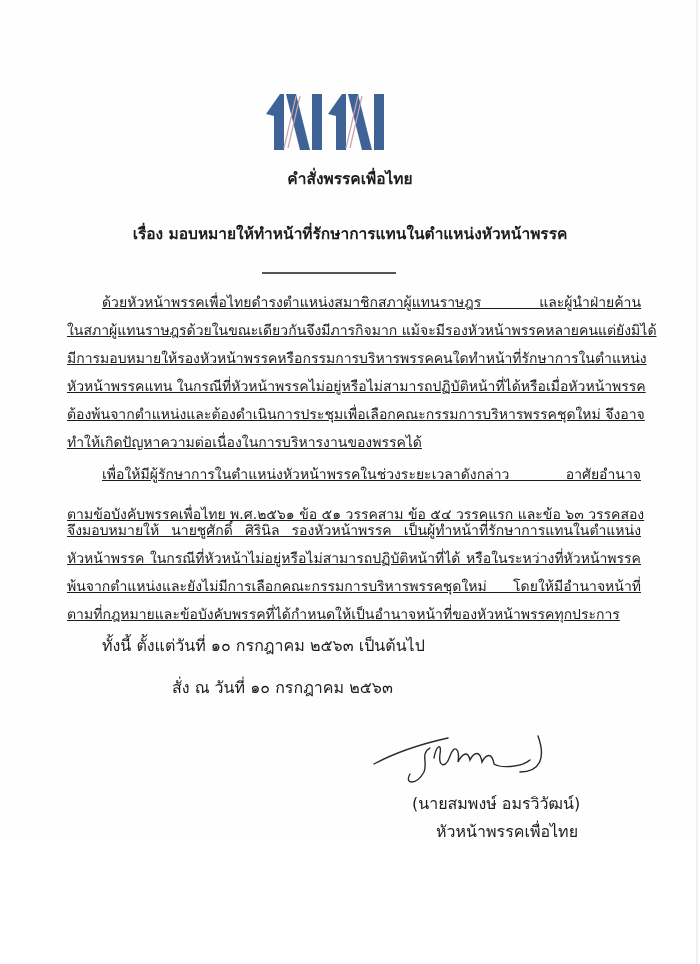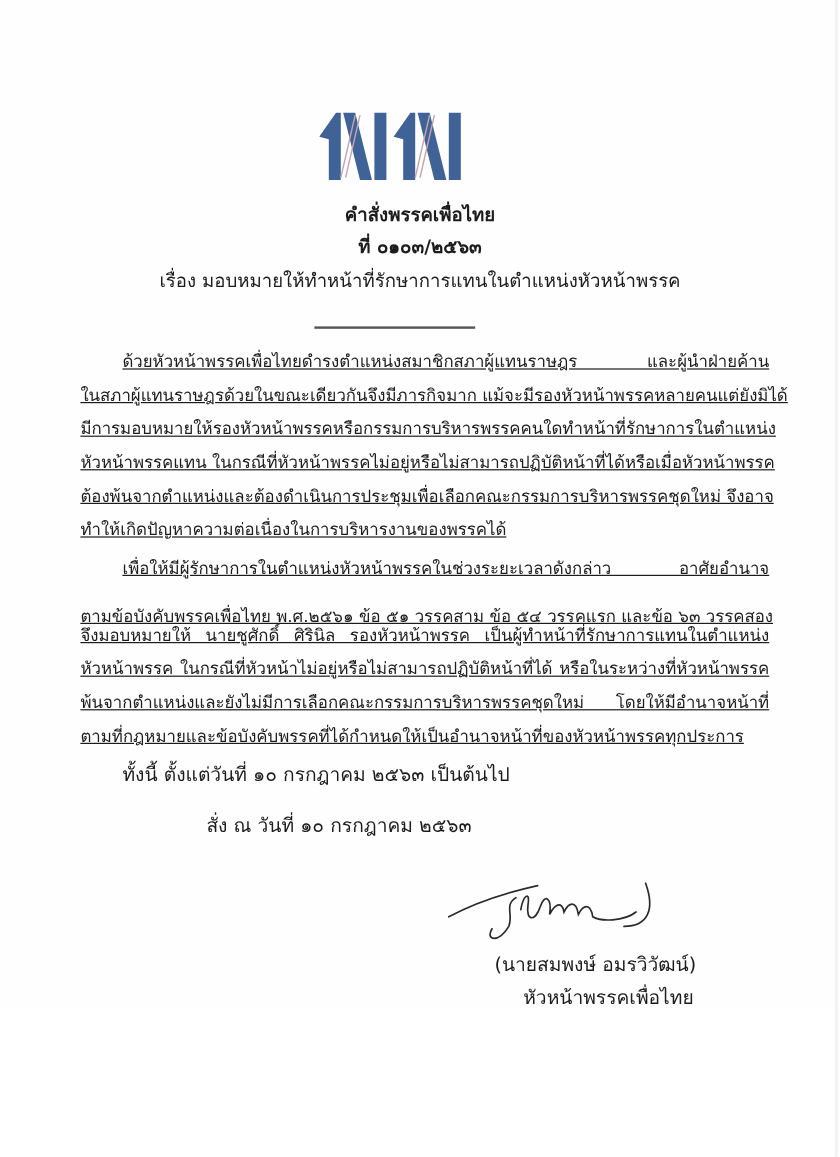--- a/index.html
+++ b/index.html
@@ -7,21 +7,21 @@
       width: 700px; height: 964px; position: relative; overflow: hidden;
       font-family: "DejaVu Sans", "Liberation Sans", sans-serif;
       color: #1c1c1c;
     }
     .page { position: absolute; left: 0; top: 0; width: 700px; height: 840px; background: #fefefe; }
     .edge-right { position: absolute; right: 2px; top: 0; width: 2px; height: 964px; background: #f1f1f1; }
     .logo { position: absolute; left: 266px; top: 92px; width: 154px; height: 60px; }
     .center-line { position: absolute; left: 0; width: 700px; text-align: center; white-space: nowrap; }
     .title { top: 166px; font-size: 15.5px; font-weight: bold; }
     .number { top: 193px; font-size: 15.5px; font-weight: bold; }
-    .subject { top: 221px; font-size: 15.5px; font-weight: normal; }
+    .subject { top: 221px; font-size: 15.5px; font-weight: bold; }
     .rule { position: absolute; left: 262px; top: 272px; width: 134px; height: 1.5px; background: #555; }
     .line { position: absolute; left: 67px; width: 574px; font-size: 14px; white-space: nowrap;
             text-align: justify; text-align-last: justify; line-height: 20px; text-decoration: underline; }
     .line.indent { left: 102px; width: 539px; }
     .line.last { text-align-last: left; }
     .free { position: absolute; font-size: 16px; white-space: nowrap; line-height: 20px; }
     .signature { position: absolute; left: 370px; top: 728px; width: 200px; height: 70px; }
   </style>
 </head>
 <body>
@@ -40,21 +40,20 @@
     </g>
     <g stroke="#c8a4ae" stroke-width="1.2">
       <line x1="30" y1="4" x2="18" y2="56"></line>
       <line x1="34" y1="4" x2="22" y2="56"></line>
       <line x1="92" y1="4" x2="80" y2="56"></line>
       <line x1="96" y1="4" x2="84" y2="56"></line>
     </g>
   </svg>
 
   <div class="center-line title">คำสั่งพรรคเพื่อไทย</div>
-  <div class="center-line number">ที่ ๐๑๐๓/๒๕๖๓</div>
   <div class="center-line subject">เรื่อง มอบหมายให้ทำหน้าที่รักษาการแทนในตำแหน่งหัวหน้าพรรค</div>
   <div class="rule"></div>
 
   <div class="line indent" style="top:292px">ด้วยหัวหน้าพรรคเพื่อไทยดำรงตำแหน่งสมาชิกสภาผู้แทนราษฎร และผู้นำฝ่ายค้าน</div>
   <div class="line" style="top:320px">ในสภาผู้แทนราษฎรด้วยในขณะเดียวกันจึงมีภารกิจมาก แม้จะมีรองหัวหน้าพรรคหลายคนแต่ยังมิได้</div>
   <div class="line" style="top:348px">มีการมอบหมายให้รองหัวหน้าพรรคหรือกรรมการบริหารพรรคคนใดทำหน้าที่รักษาการในตำแหน่ง</div>
   <div class="line" style="top:404px">ต้องพ้นจากตำแหน่งและต้องดำเนินการประชุมเพื่อเลือกคณะกรรมการบริหารพรรคชุดใหม่ จึงอาจ</div>
   <div class="line" style="top:376px">หัวหน้าพรรคแทน ในกรณีที่หัวหน้าพรรคไม่อยู่หรือไม่สามารถปฏิบัติหน้าที่ได้หรือเมื่อหัวหน้าพรรค</div>
   <div class="line last" style="top:432px">ทำให้เกิดปัญหาความต่อเนื่องในการบริหารงานของพรรคได้</div>
 

